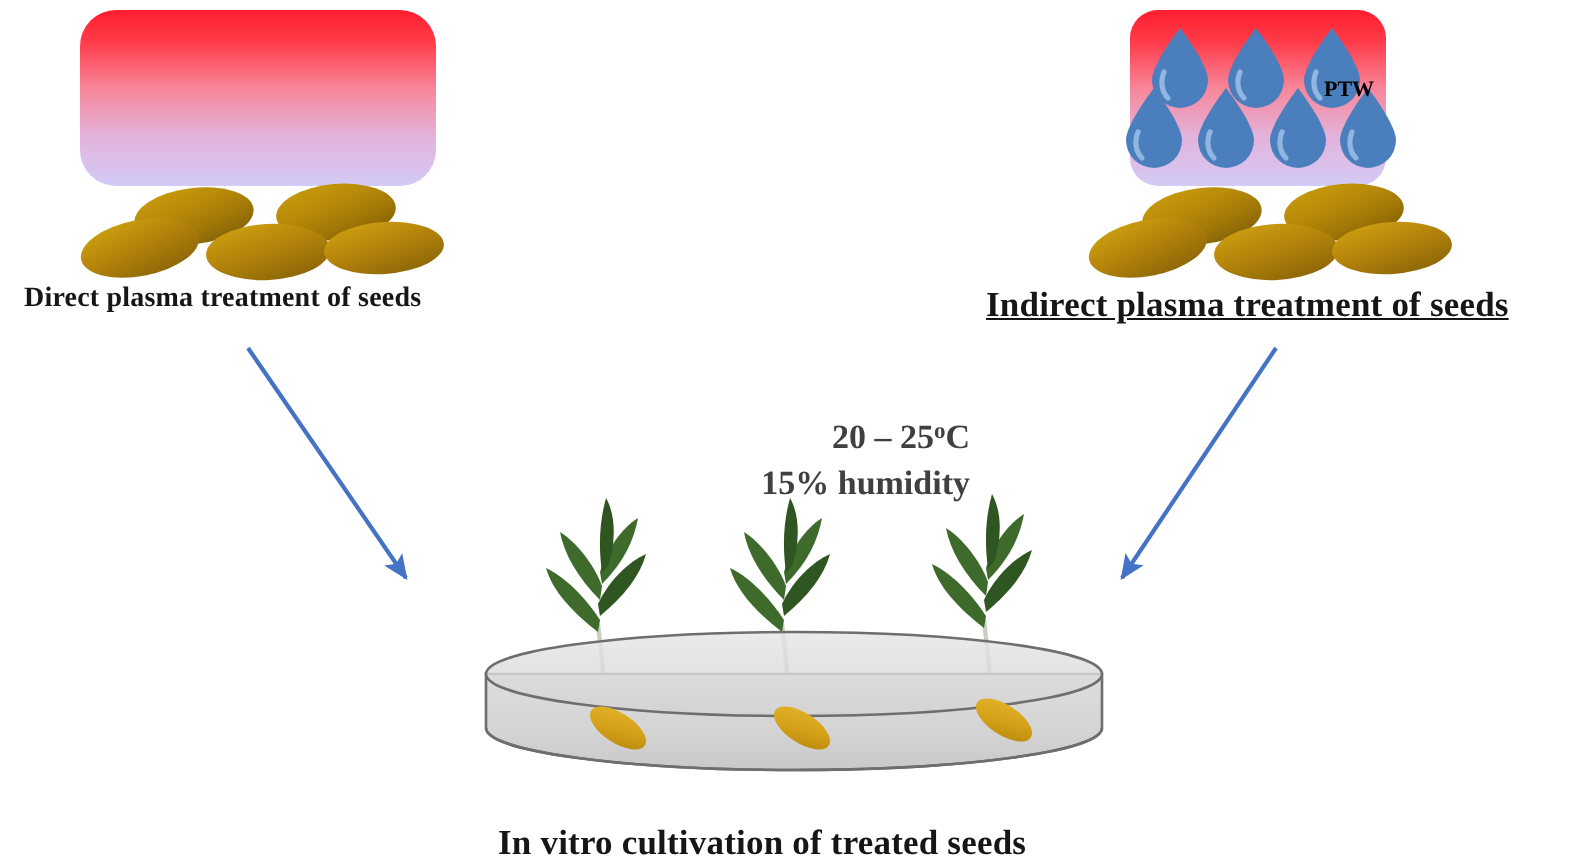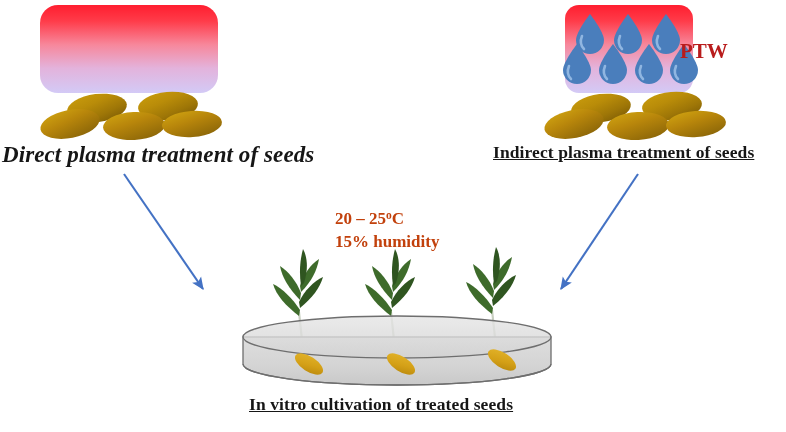--- a/index.html
+++ b/index.html
@@ -27,56 +27,54 @@
   }
   .caption {
     position: absolute;
     font-family: "Liberation Serif", "DejaVu Serif", serif;
     font-weight: bold;
     color: #161616;
     white-space: nowrap;
     letter-spacing: 0.1px;
   }
   .caption-left {
-    left: 2px;
+    left: 12px;
     top: 142px;
-    font-size: 23px;
-    font-style: italic;
+    font-size: 14px;
   }
   .caption-right {
     left: 493px;
     top: 142px;
     font-size: 17.5px;
     text-decoration: underline;
   }
   .caption-bottom {
     left: 249px;
-    top: 394px;
+    top: 411px;
     font-size: 17.5px;
-    text-decoration: underline;
   }
   .ptw-label {
     position: absolute;
-    left: 680px;
+    left: 662px;
     top: 39px;
-    font-size: 21px;
+    font-size: 11px;
     font-weight: bold;
-    color: #b91c1c;
+    color: #000000;
     font-family: "Liberation Serif", "DejaVu Serif", serif;
   }
   .env-block {
     position: absolute;
     left: 335px;
     top: 208px;
     width: 150px;
-    text-align: left;
+    text-align: right;
     font-family: "Liberation Serif", "DejaVu Serif", serif;
     font-weight: bold;
     font-size: 17px;
-    color: #c2410c;
+    color: #404040;
     line-height: 1.34;
   }
   .env-block .deg {
     font-size: 11.5px;
     vertical-align: 5px;
   }
   .env-line { display: block; white-space: nowrap; }
 </style>
 </head>
 <body>

